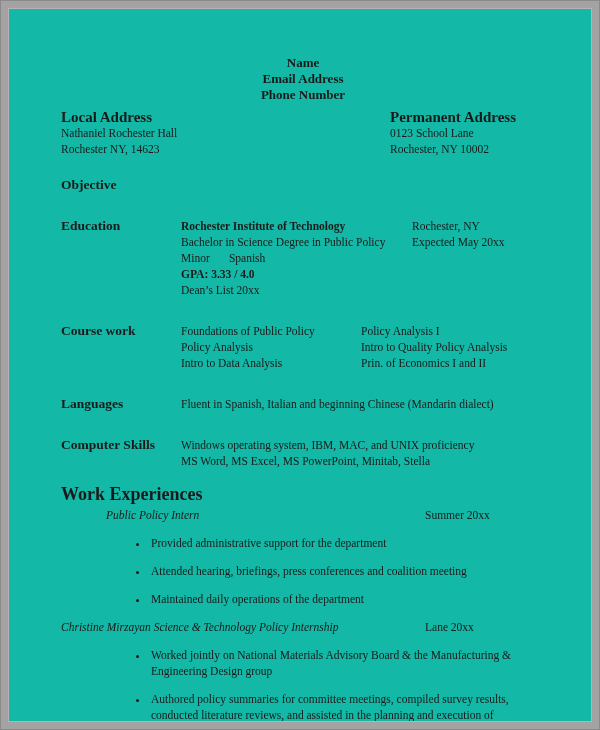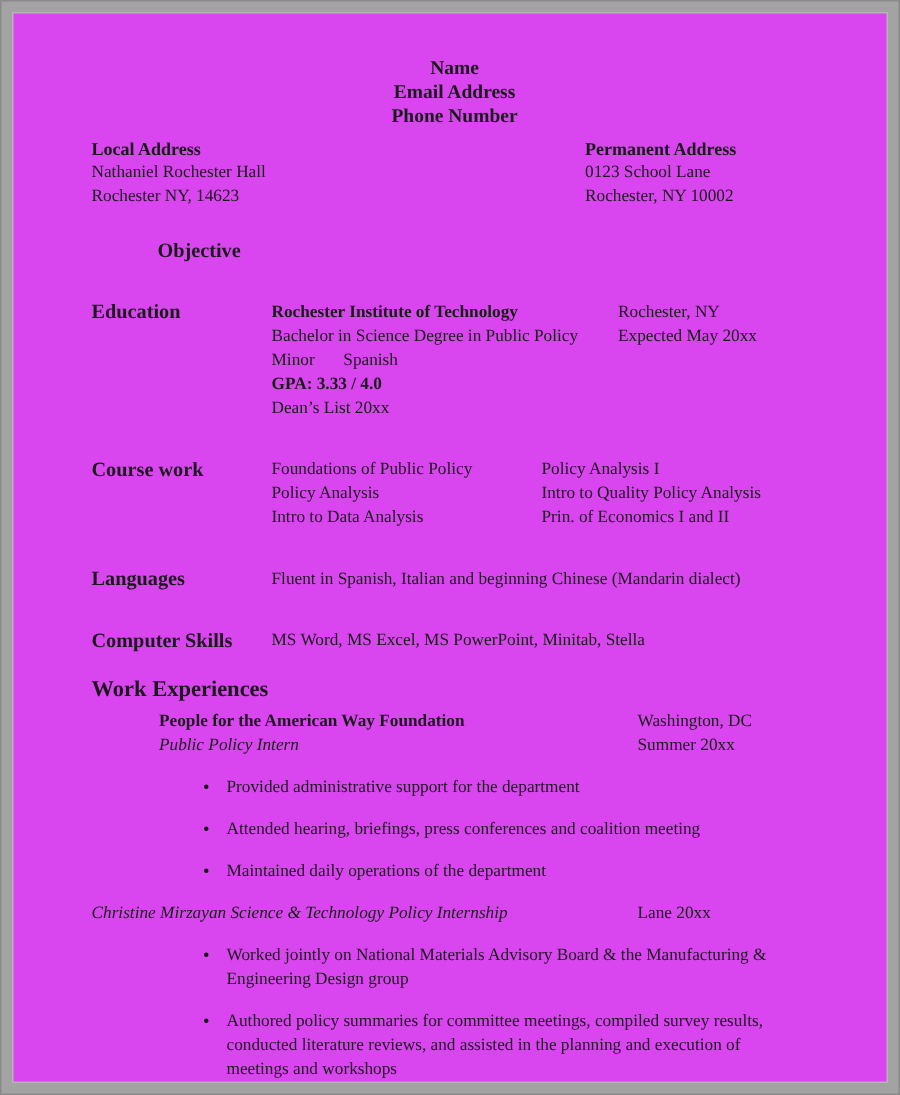--- a/index.html
+++ b/index.html
@@ -6,45 +6,45 @@
   body {
     width:600px; height:730px;
     background:#a3a3a3;
     font-family:"Liberation Serif", serif;
     color:#1a1a1a;
     position:relative;
     box-shadow: inset 0 0 0 1px #8a8a8a;
   }
   .page {
     position:absolute; top:8px; left:8px; right:8px; bottom:8px;
-    background:#d946ef;
+    background:#14b8a6;
     border:1px solid #b5b5b5;
     box-sizing:border-box;
-    padding:28px 46px 16px 52px;
+    padding:46px 46px 16px 52px;
     overflow:hidden;
     font-size:11.5px;
     line-height:16px;
   }
   .center-header { text-align:center; font-weight:bold; font-size:13px; line-height:16px; margin-bottom:6px; }
   .addr-row { display:flex; }
   .addr-left { flex:1; }
   .addr-right { flex:0 0 155px; }
-  .addr-label { font-weight:bold; font-size:12px; }
+  .addr-label { font-weight:bold; font-size:15px; }
   .section { display:flex; margin-top:25px; }
   .sec-label { flex:0 0 120px; font-weight:bold; font-size:13.5px; line-height:16px; }
   .sec-content { flex:1; }
   .split { display:flex;align-items:flex-end; }
   .split .l { flex:1; }
   .split .r { flex:0 0 133px; }
   .bold { font-weight:bold; }
   .minor-label { display:inline-block; width:45px; }
   .course-cols { display:flex; }
   .course-col1 { flex:0 0 180px; }
   .course-col2 { flex:1; }
-  .big-heading { font-weight:bold; font-size:15px; margin-top:16px; line-height:18px; }
+  .big-heading { font-weight:bold; font-size:18px; margin-top:16px; line-height:18px; }
   .job { margin-top:8px; }
   .job-head, .job-sub { display:flex; padding-left:45px; }
   .job-org { flex:1; font-weight:bold; }
   .job-title { flex:1; font-style:italic; }
   .job-right { flex:0 0 120px; }
   ul.bullets { margin:1px 0 0 0; padding-left:76px; }
   ul.bullets li { margin:12px; padding-left:2px; line-height:16px; }
 </style>
 </head>
 <body>
@@ -63,21 +63,21 @@
       <div>Nathaniel Rochester Hall</div>
       <div>Rochester NY, 14623</div>
     </div>
     <div class="addr-right">
       <div class="addr-label">Permanent Address</div>
       <div>0123 School Lane</div>
       <div>Rochester, NY 10002</div>
     </div>
   </div>
 
-  <div class="section" style="margin-top:20px;margin-left:44px;">
+  <div class="section" style="margin-top:20px;">
     <div class="sec-label">Objective</div>
   </div>
 
   <div class="section">
     <div class="sec-label">Education</div>
     <div class="sec-content">
       <div class="split">
         <div class="l bold">Rochester Institute of Technology</div>
         <div class="r">Rochester, NY</div>
       </div>
@@ -111,31 +111,28 @@
   </div>
 
   <div class="section">
     <div class="sec-label">Languages</div>
     <div class="sec-content">Fluent in Spanish, Italian and beginning Chinese (Mandarin dialect)</div>
   </div>
 
   <div class="section">
     <div class="sec-label">Computer Skills</div>
     <div class="sec-content">
+      <div>Windows operating system, IBM, MAC, and UNIX proficiency</div>
       <div>MS Word, MS Excel, MS PowerPoint, Minitab, Stella</div>
     </div>
   </div>
 
   <div class="big-heading">Work Experiences</div>
 
   <div class="job" style="margin-top:4px;">
-    <div class="job-head">
-      <div class="job-org">People for the American Way Foundation</div>
-      <div class="job-right">Washington, DC</div>
-    </div>
     <div class="job-sub">
       <div class="job-title">Public Policy Intern</div>
       <div class="job-right">Summer 20xx</div>
     </div>
     <ul class="bullets">
       <li>Provided administrative support for the department</li>
       <li>Attended hearing, briefings, press conferences and coalition meeting</li>
       <li>Maintained daily operations of the department</li>
     </ul>
   </div>

